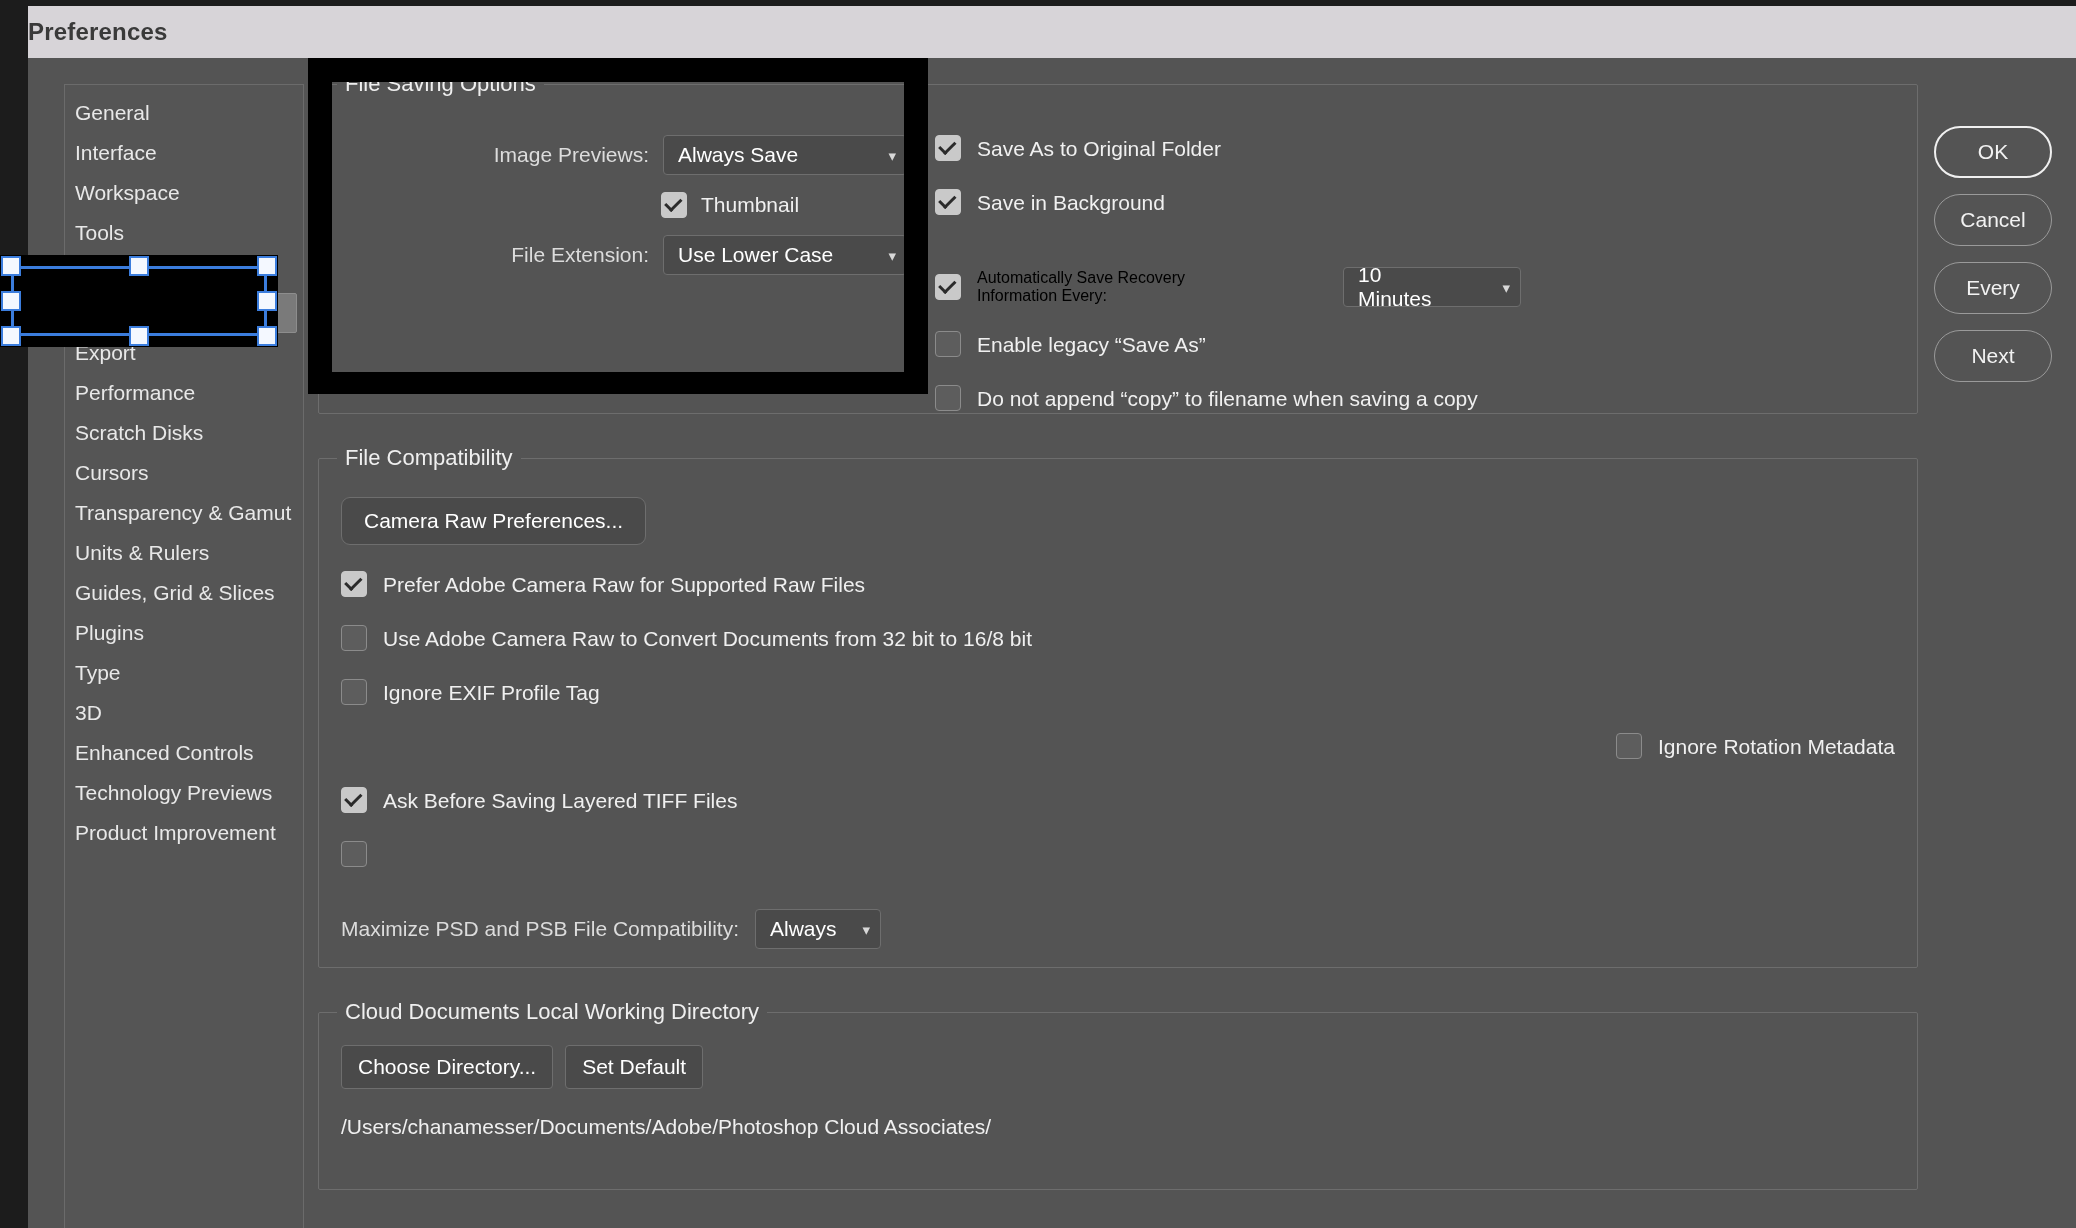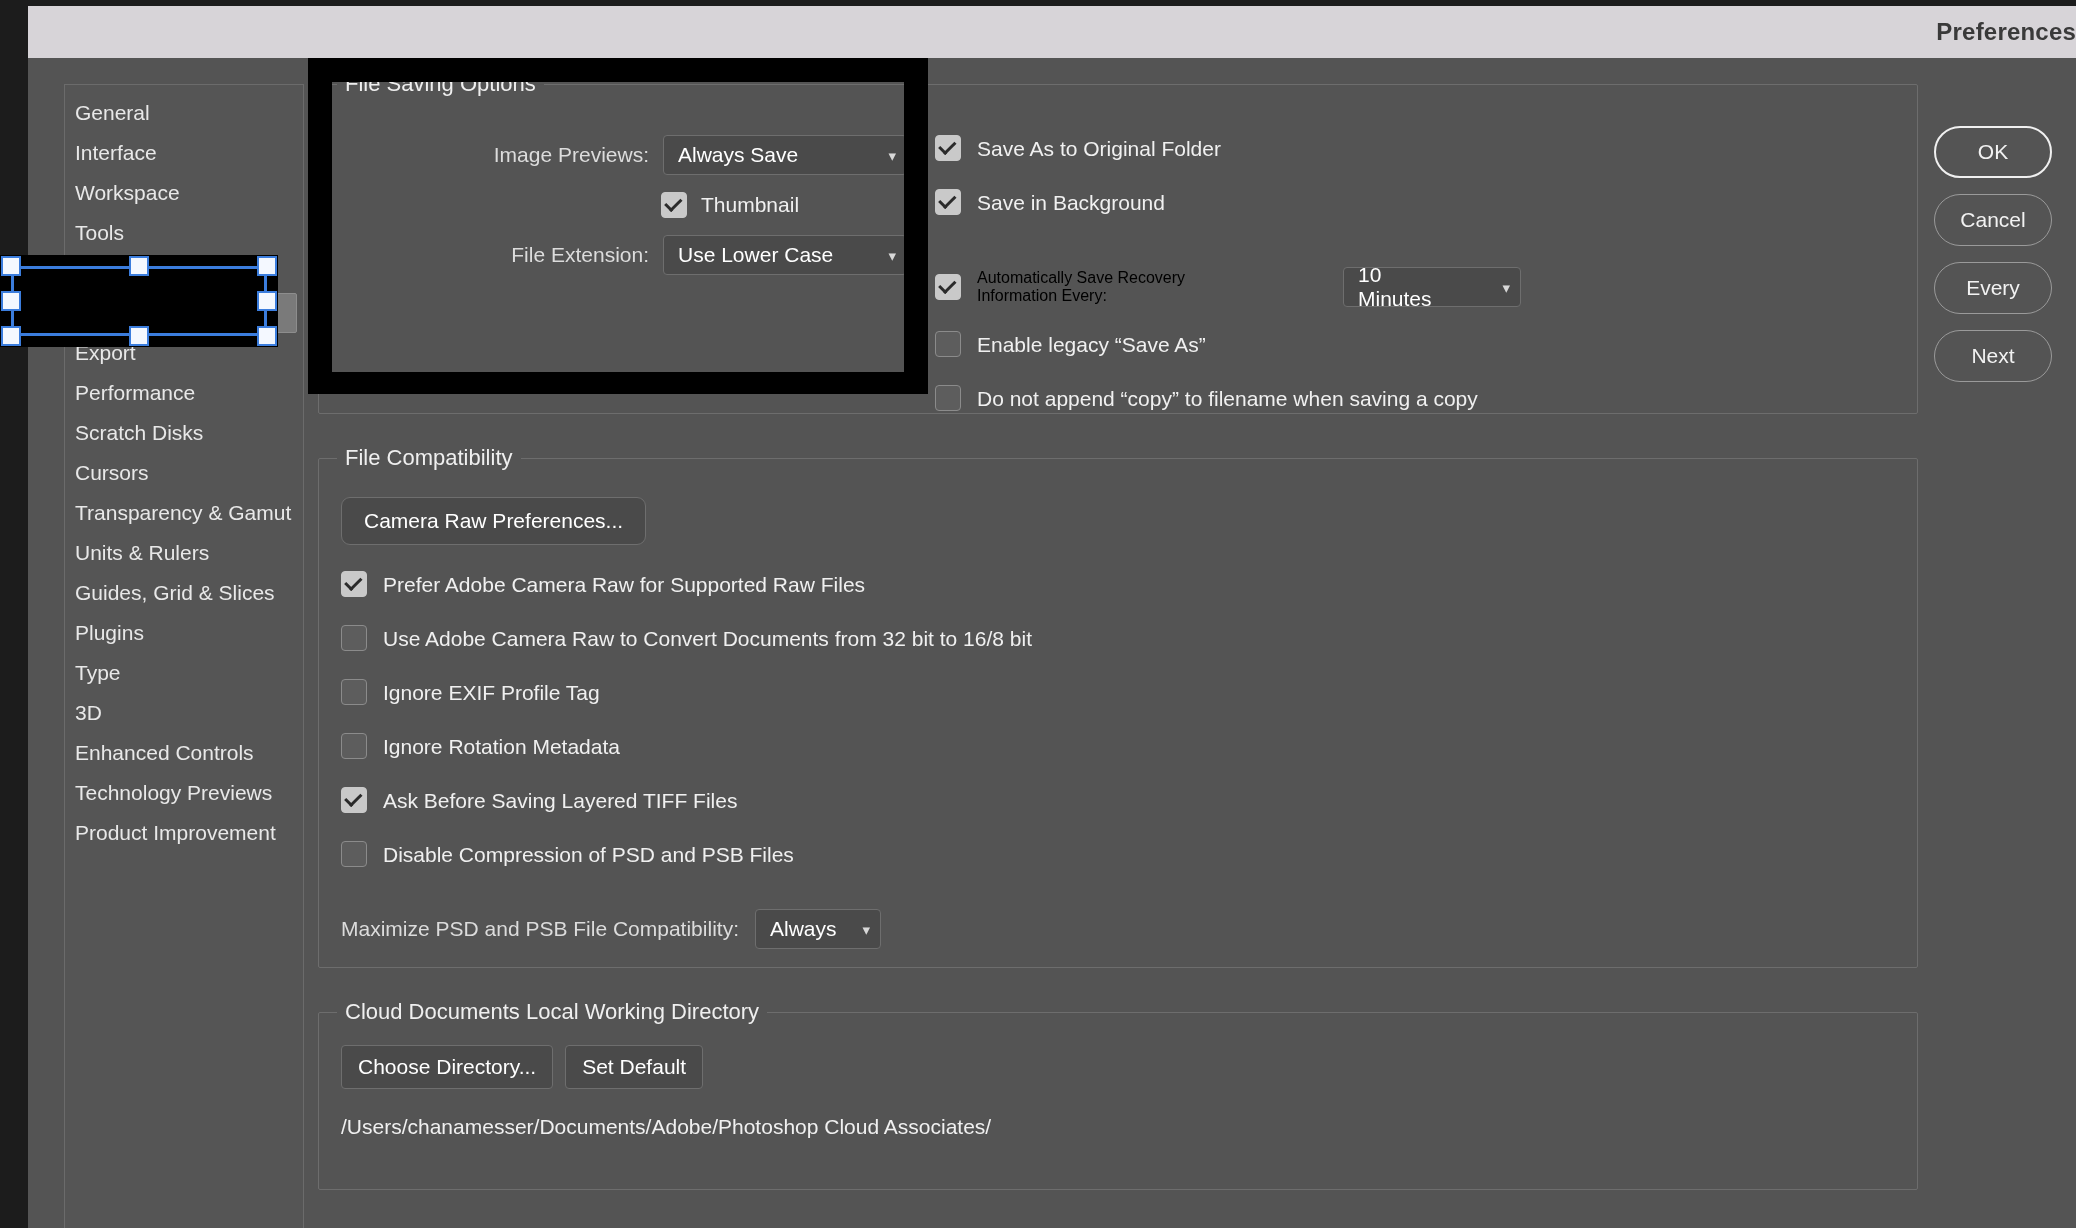--- a/index.html
+++ b/index.html
@@ -9,21 +9,21 @@
     font-family:"Liberation Sans", sans-serif;
     -webkit-font-smoothing:antialiased;
   }
   .screen{position:relative;width:2076px;height:1228px;background:#1c1c1c;}
 
   
   .window{position:absolute;left:28px;top:6px;width:2048px;height:1222px;background:#545454;}
   .titlebar{
     position:absolute;left:0;top:0;width:2048px;height:52px;
     background:#d7d4d8;border-bottom:2px solid #f97316;
-    display:flex;align-items:center;justify-content:flex-end;
+    display:flex;align-items:center;justify-content:flex-start;
   }
   .titlebar .title{font-size:24px;font-weight:bold;color:#3a3a3a;letter-spacing:.2px;}
 
   .body{position:absolute;left:0;top:52px;width:2048px;height:1170px;background:#545454;}
 
   
   .sidebar{
     position:absolute;left:36px;top:26px;width:240px;height:1155px;
     background:#555555;border:1px solid #6b6b6b;box-sizing:border-box;
     padding-top:8px;overflow:hidden;
@@ -211,31 +211,30 @@
               <span class="txt">Prefer Adobe Camera Raw for Supported Raw Files</span>
             </div>
             <div class="cbrow" style="height:54px;">
               <span class="cb off"></span>
               <span class="txt">Use Adobe Camera Raw to Convert Documents from 32 bit to 16/8 bit</span>
             </div>
             <div class="cbrow" style="height:54px;">
               <span class="cb off"></span>
               <span class="txt">Ignore EXIF Profile Tag</span>
             </div>
-            <div class="cbrow" style="height:54px;">
+            <div class="cbrow" style="height:54px;justify-content:flex-end;">
               <span class="cb off"></span>
               <span class="txt">Ignore Rotation Metadata</span>
             </div>
             <div class="cbrow" style="height:54px;">
               <span class="cb on"></span>
               <span class="txt">Ask Before Saving Layered TIFF Files</span>
             </div>
             <div class="cbrow" style="height:54px;">
               <span class="cb off"></span>
-              <span class="txt">Disable Compression of PSD and PSB Files</span>
             </div>
 
             <div style="display:flex;align-items:center;gap:16px;margin-top:14px;">
               <span class="lbl">Maximize PSD and PSB File Compatibility:</span>
               <span class="select" style="width:126px;">
                 <span>Always</span>
                 <span class="chev">▾</span>
               </span>
             </div>
           </div>

